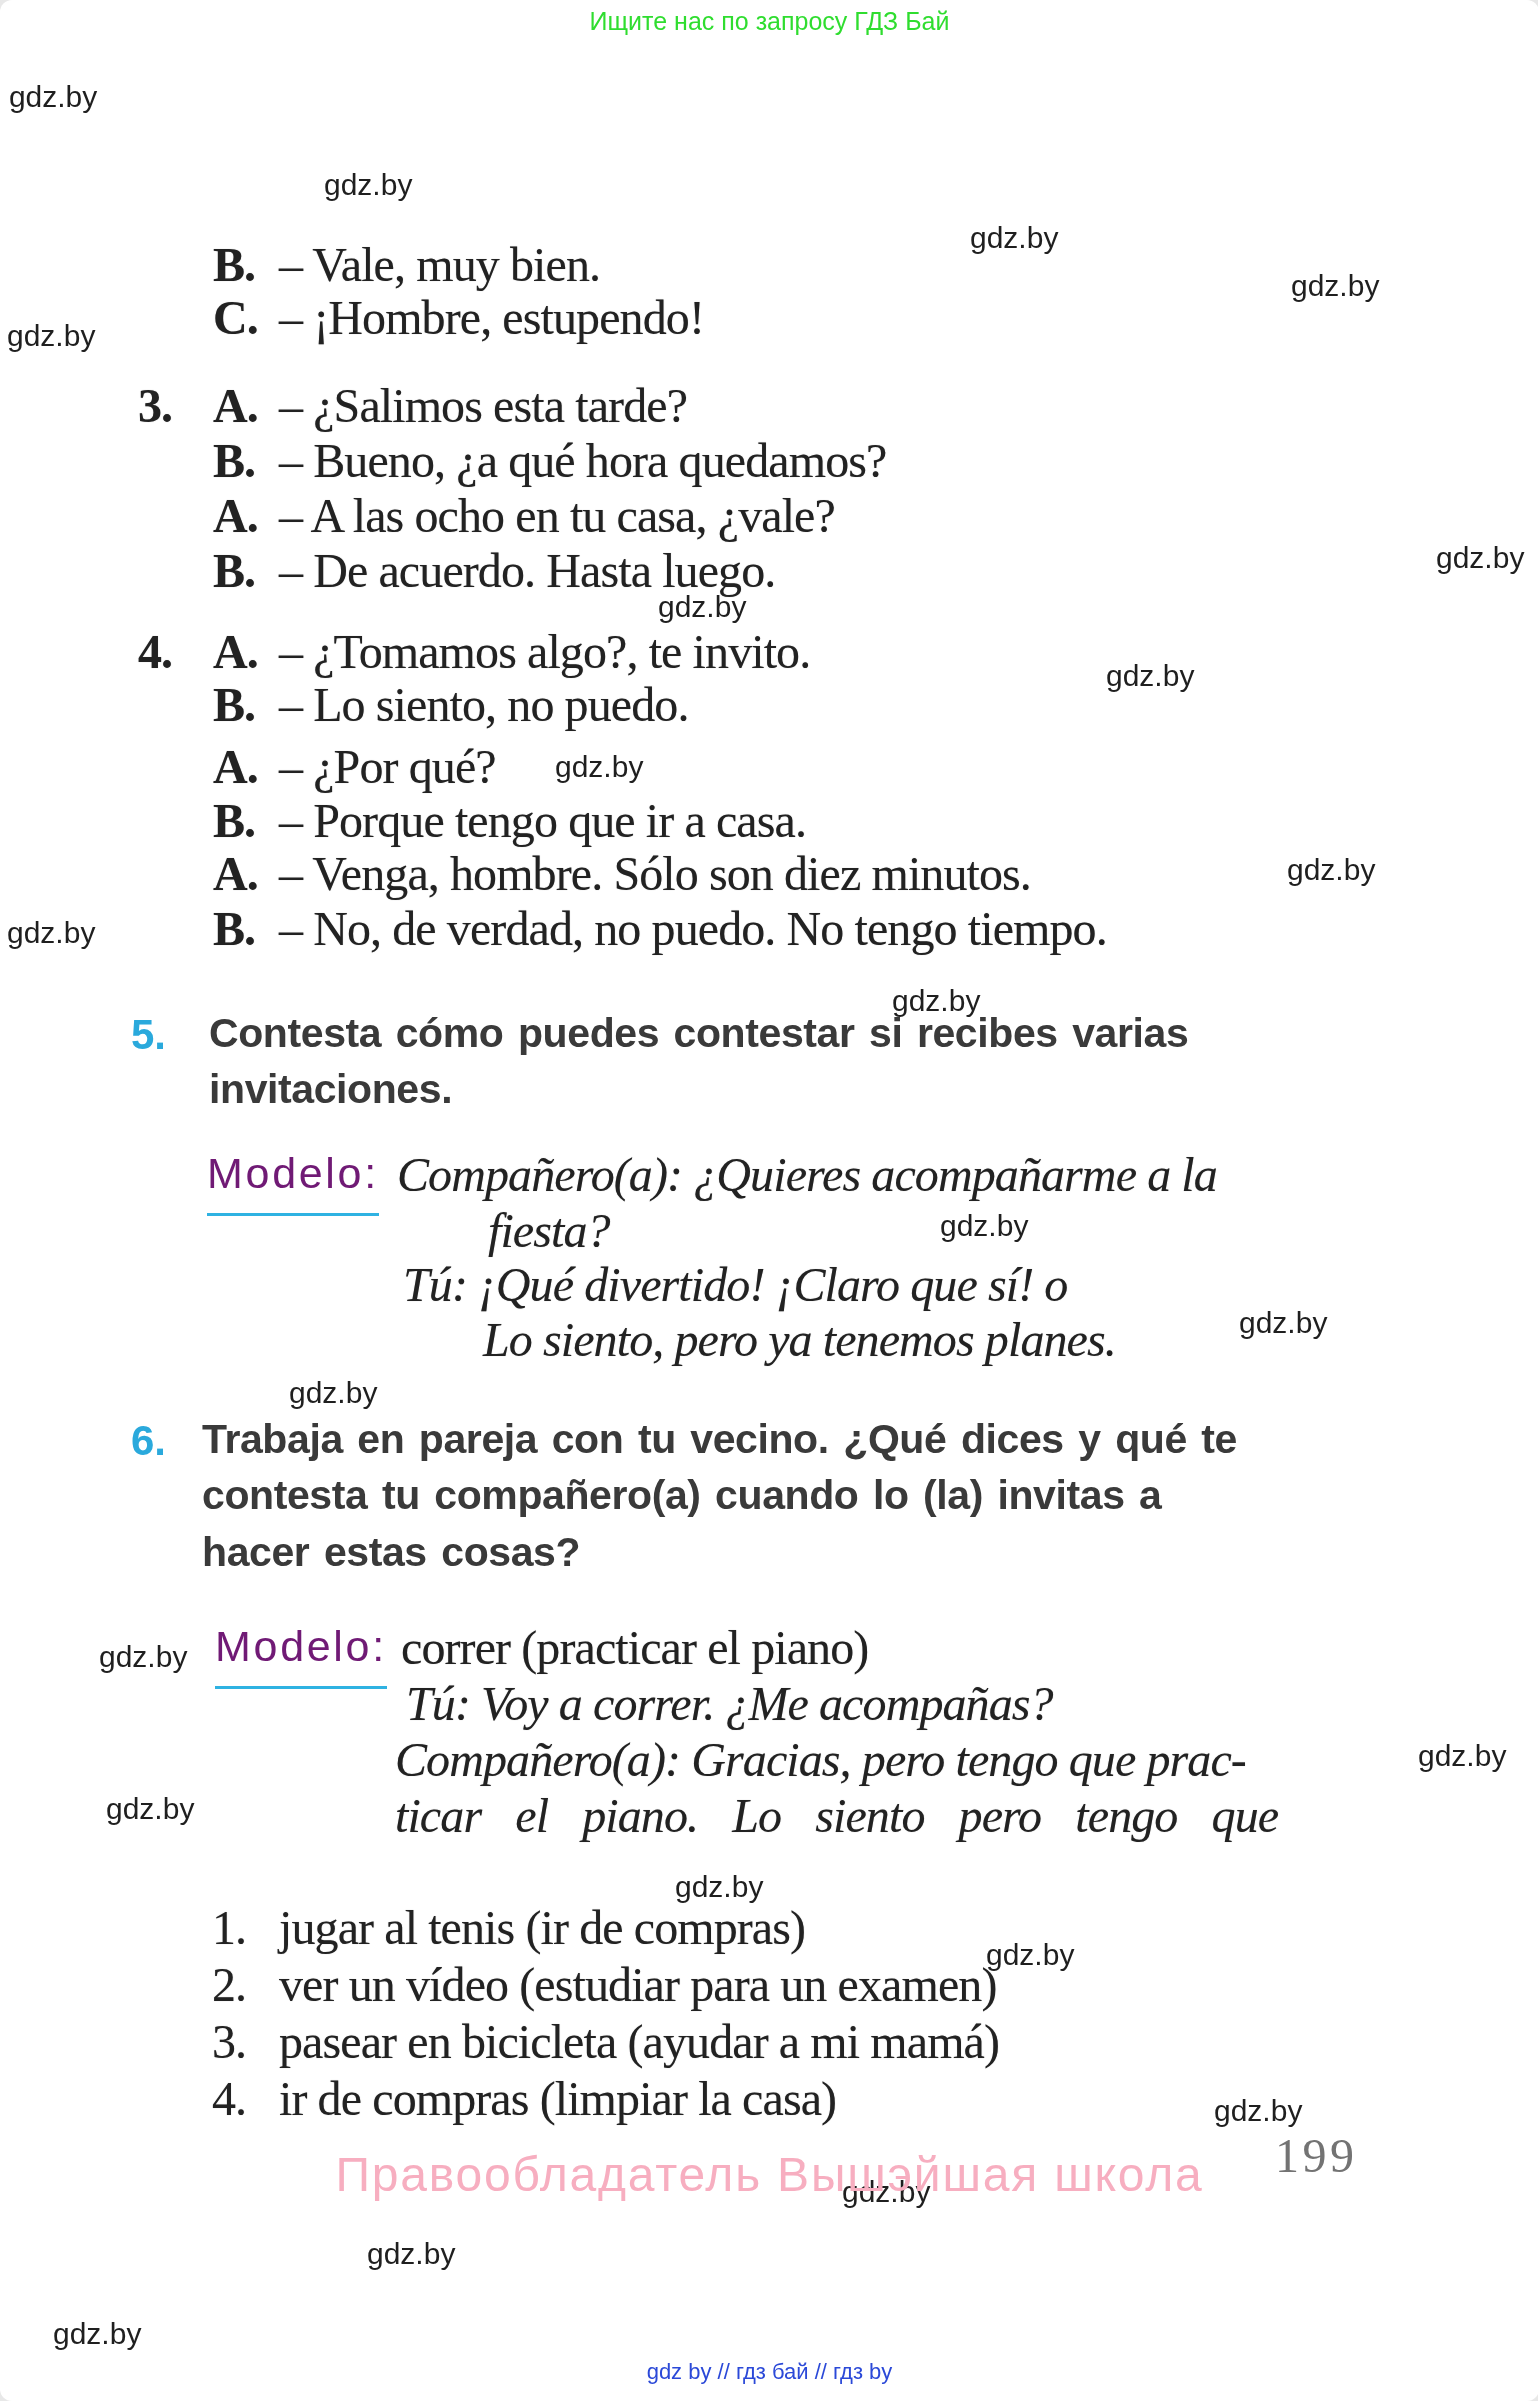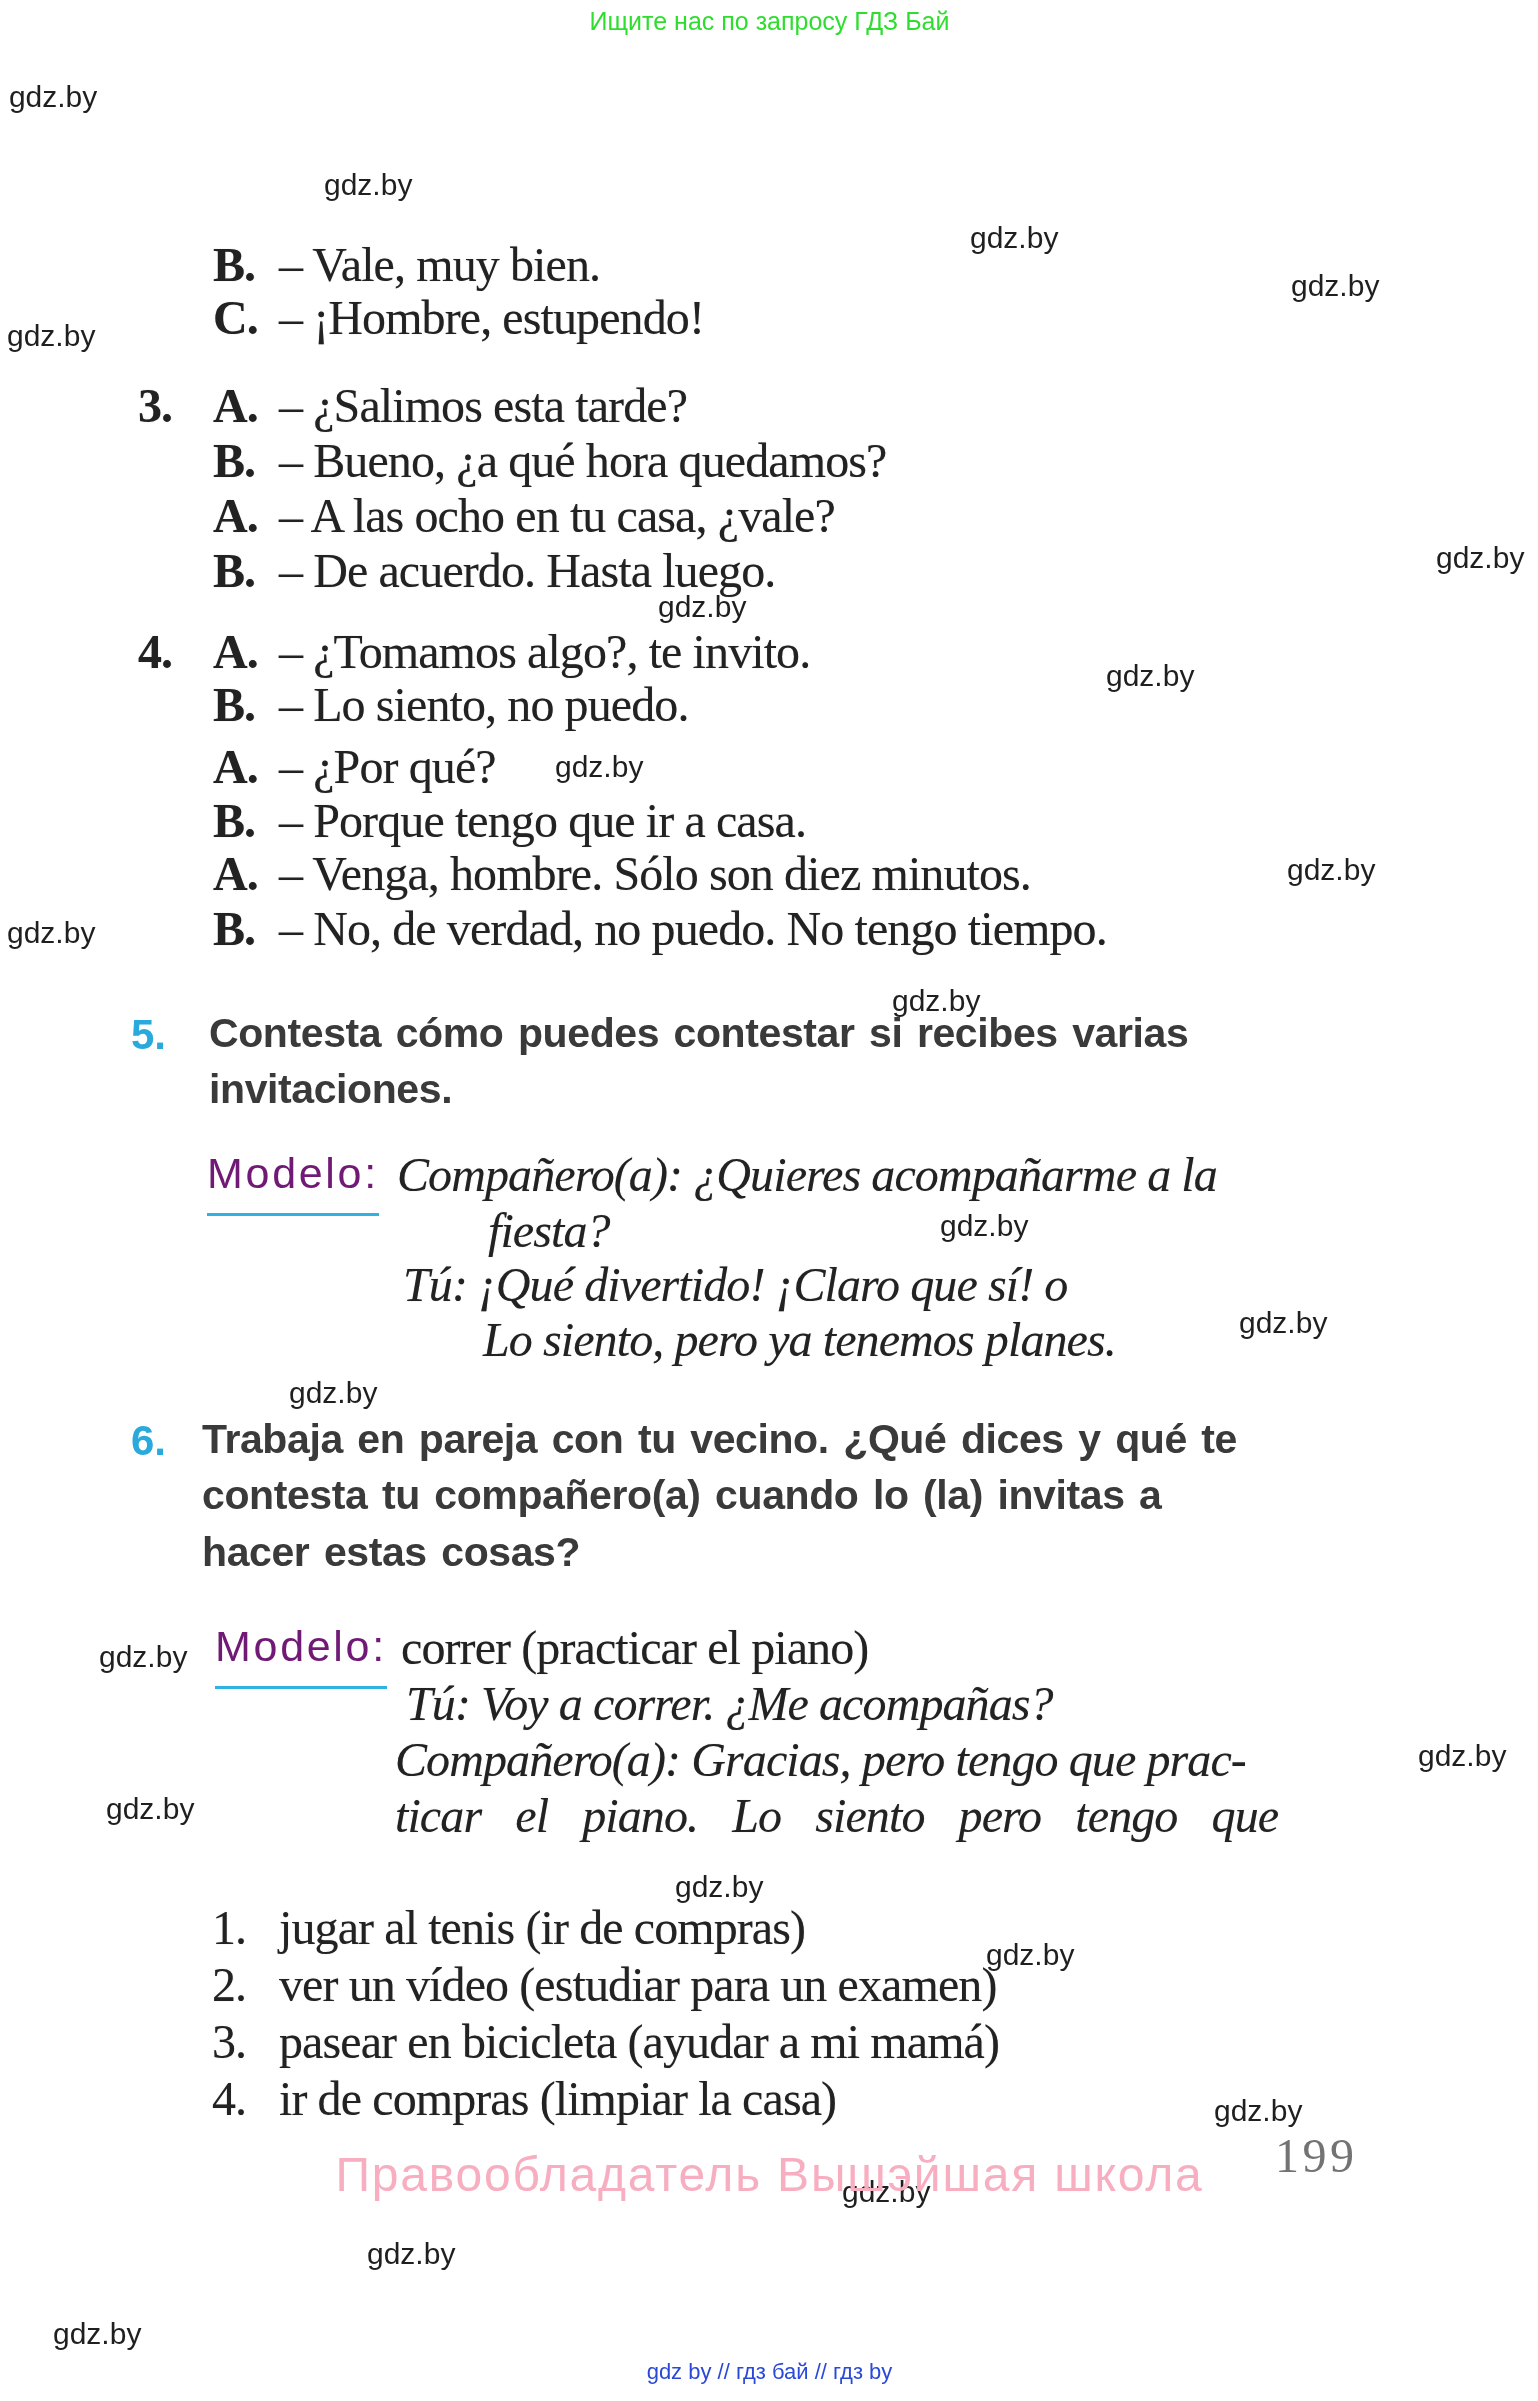--- a/index.html
+++ b/index.html
@@ -2,20 +2,21 @@
 <html style="font-size:14px"><head>
 <meta charset="utf-8">
 <style>
   html,body{margin:0;padding:0;background:#e8e8e8;}
   #page{
     position:relative;
     width:1539px;height:2401px;
     background:#ffffff;
     overflow:hidden;
     font-family:"Liberation Serif","DejaVu Serif",serif;
+    border-radius:12px;
   }
   .abs{position:absolute;line-height:1.12;white-space:nowrap;}
 
   
   .promo{
     left:50%;top:7px;transform:translateX(-50%);
     font-family:"Liberation Sans","DejaVu Sans",sans-serif;
     font-size:25px;color:#2fdd2f;
   }
   .footer-links{

